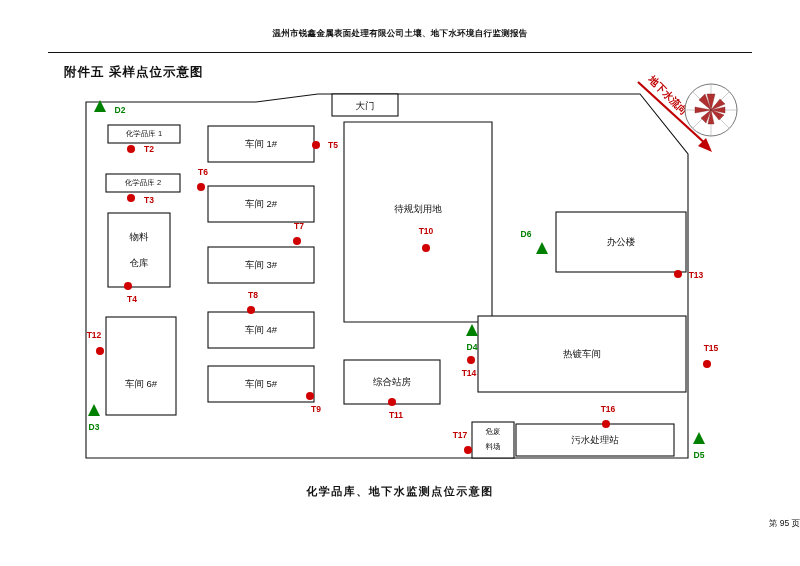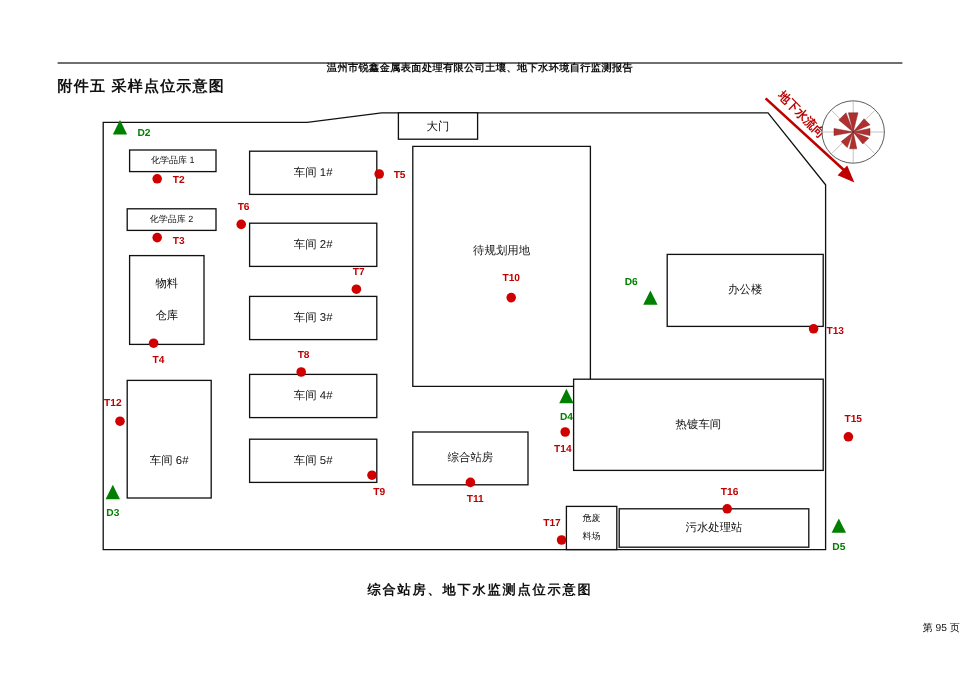--- a/index.html
+++ b/index.html
@@ -13,41 +13,41 @@
   #page {
     position: relative;
     width: 800px;
     height: 566px;
     background: #ffffff;
     overflow: hidden;
     margin: 0 auto;
   }
   .doc-header {
     position: absolute;
-    top: 51px;
+    top: 28px;
     left: 0;
     width: 800px;
     text-align: center;
     font-size: 8.5px;
     font-weight: bold;
     color: #111;
     letter-spacing: 0.3px;
   }
   .header-rule {
     position: absolute;
     top: 52px;
     left: 48px;
     width: 704px;
     height: 1px;
     background: #111;
   }
   .section-title {
     position: absolute;
     top: 64px;
-    left: 48px;
+    left: 64px;
     font-size: 12.5px;
     font-weight: bold;
     color: #111;
     letter-spacing: 1px;
   }
   .figure-caption {
     position: absolute;
     top: 484px;
     left: 0;
     width: 800px;
@@ -328,16 +328,16 @@
       <polygon class="tri" points="651,358 657,370 645,370"></polygon>
       <text class="tri-label" x="651" y="382">D5</text>
     </g>
     <g>
       <polygon class="tri" points="494,168 500,180 488,180"></polygon>
       <text class="tri-label" x="478" y="161">D6</text>
     </g>
 
   </svg>
 
-  <div class="figure-caption">综合站房、地下水监测点位示意图</div>
+  <div class="figure-caption">化学品库、地下水监测点位示意图</div>
   <div class="page-number">第 95 页</div>
 
 </div>
 
 </body></html>

